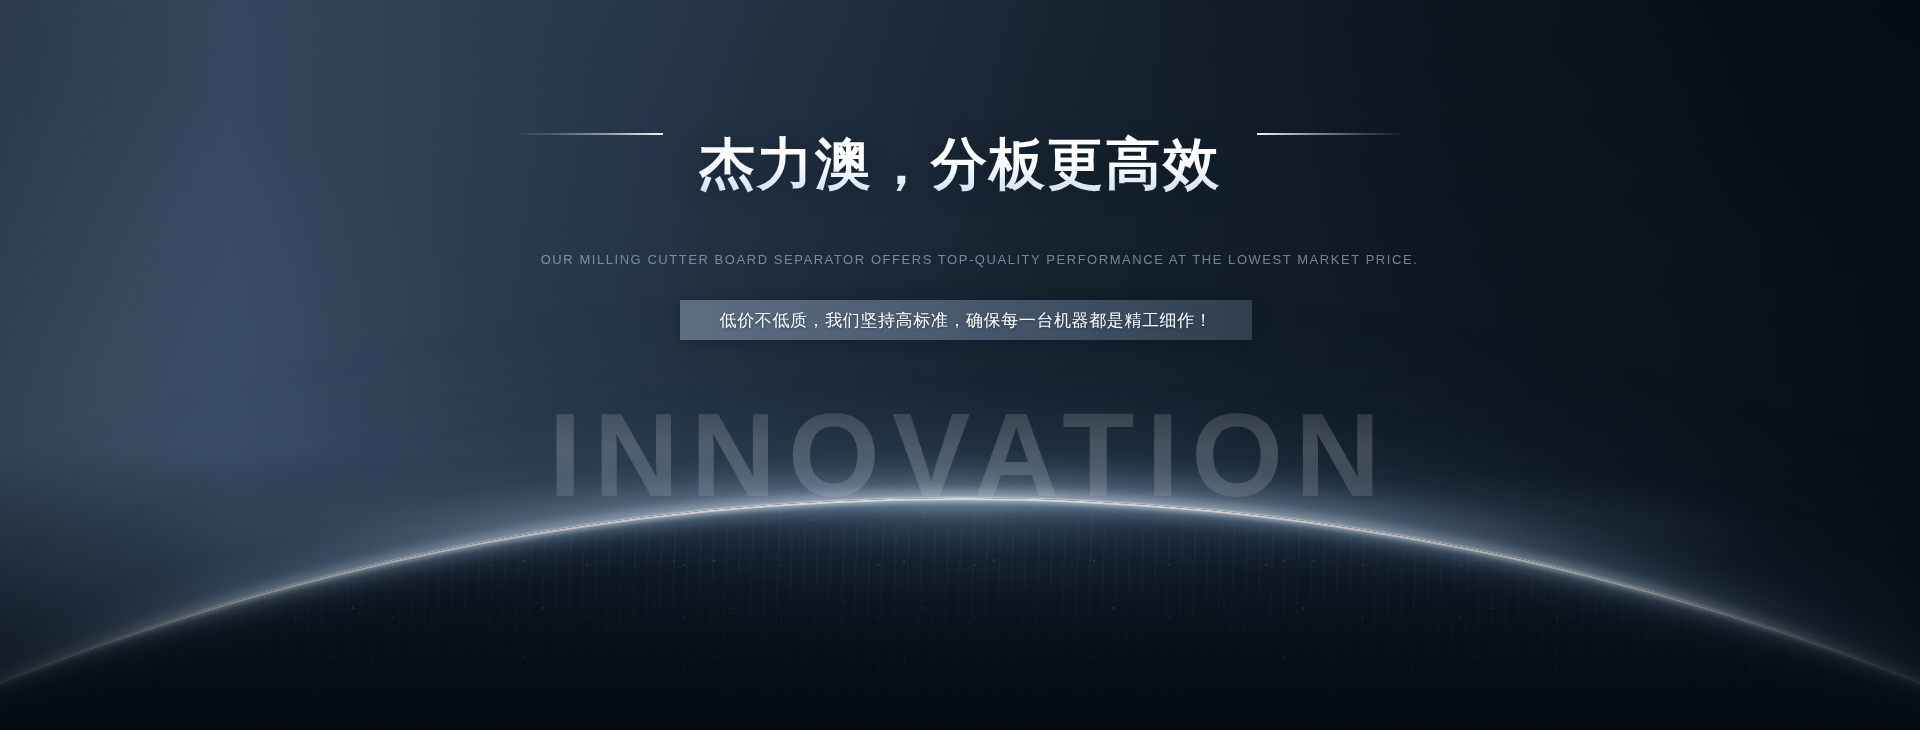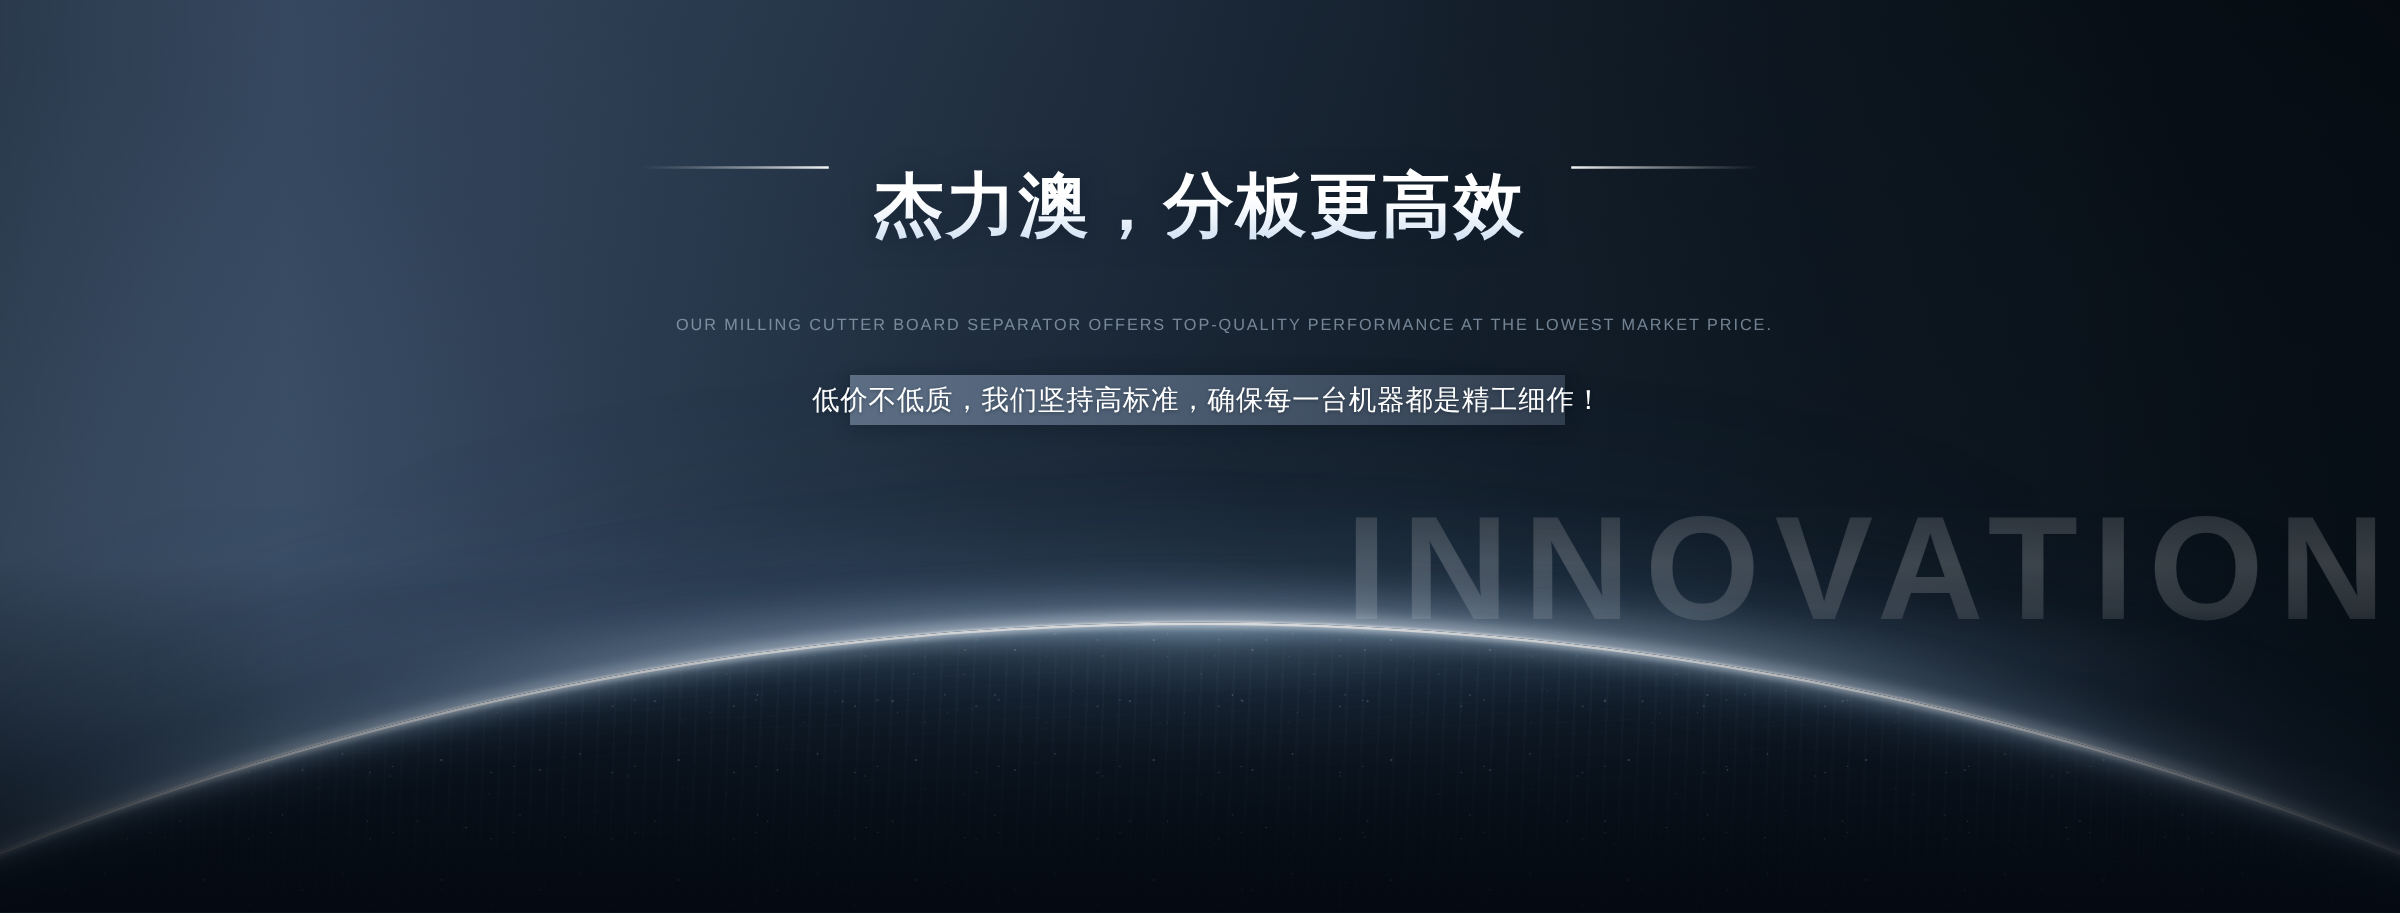--- a/index.html
+++ b/index.html
@@ -242,21 +242,21 @@
     background:
       linear-gradient(90deg, rgba(4,10,17,0.30) 0%, rgba(0,0,0,0) 12%),
       linear-gradient(270deg, rgba(4,10,17,0.38) 0%, rgba(0,0,0,0) 14%);
   }
 
   
   .watermark {
     position:absolute;
     left:0; right:0;
     top:396px;
-    text-align:right;
+    text-align:center;
     font-size:118px;
     line-height:1;
     font-weight:700;
     letter-spacing:12px;
     white-space:nowrap;
     user-select:none;
     pointer-events:none;
     color:rgba(255,255,255,0.17);
     text-shadow:0 0 1px rgba(255,255,255,0.05);
     -webkit-mask-image:linear-gradient(180deg,
@@ -354,21 +354,21 @@
     align-items:center;
     justify-content:center;
     background:linear-gradient(100deg,
       rgba(123,142,166,0.66) 0%,
       rgba(112,131,156,0.62) 35%,
       rgba(94,111,134,0.58) 70%,
       rgba(78,93,115,0.52) 100%);
     box-shadow:0 2px 14px rgba(6,14,24,0.28);
   }
   .slogan-text {
-    font-size:22px;
+    font-size:17px;
     font-weight:500;
     letter-spacing:0.6px;
     color:#ffffff;
     white-space:nowrap;
     text-shadow:0 1px 3px rgba(12,22,36,0.45);
   }
 </style>
 </head>
 <body>
 

